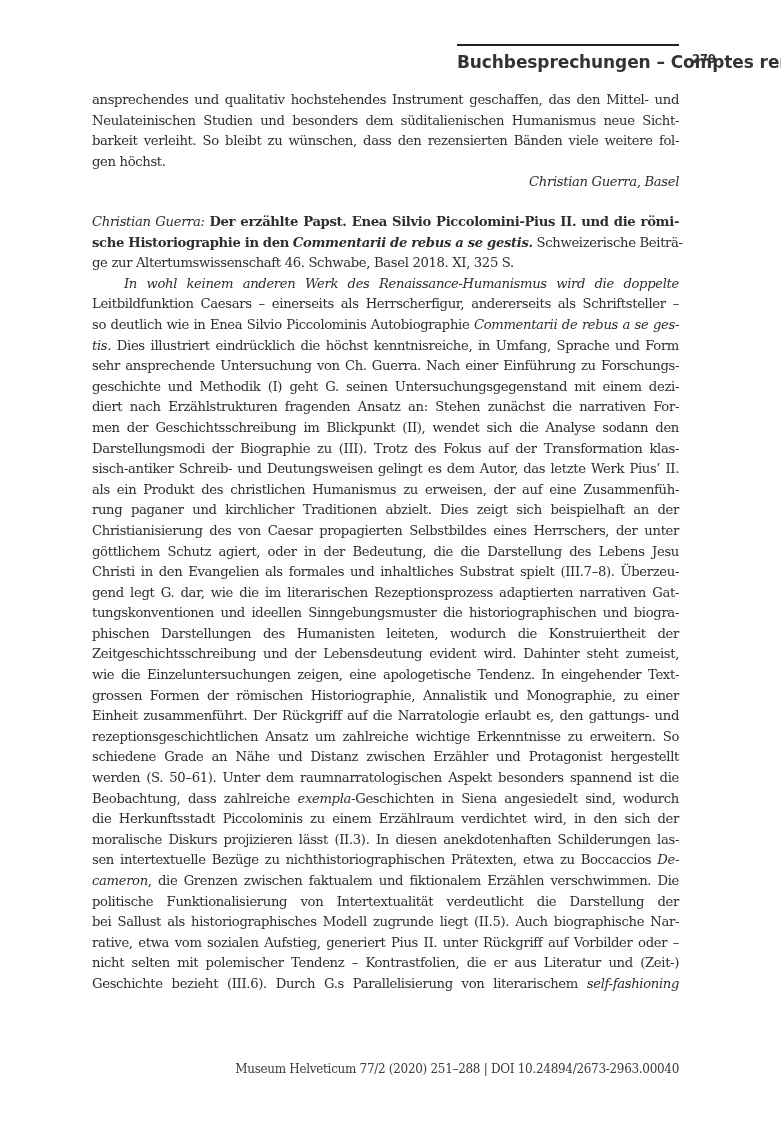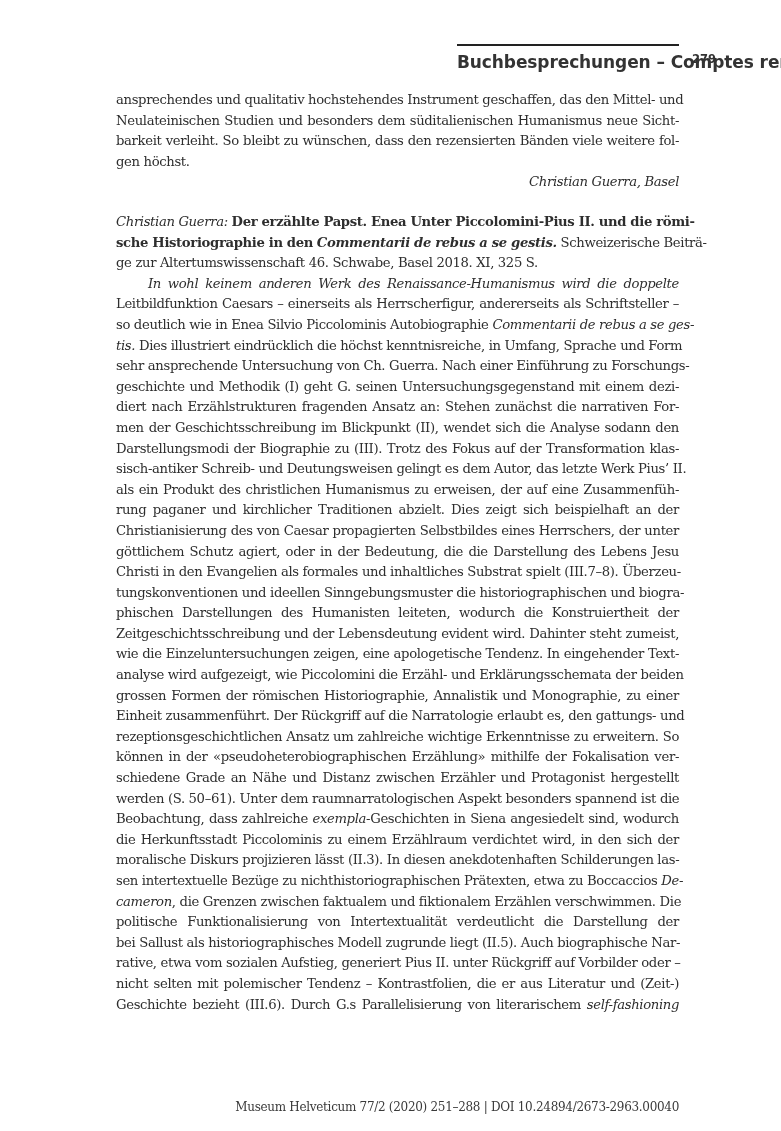--- a/index.html
+++ b/index.html
@@ -2,77 +2,76 @@
 <html><head>
 <meta charset="utf-8">
 <style>
   html, body { margin: 0; padding: 0; background: #ffffff; }
   body { width: 781px; height: 1131px; position: relative; overflow: hidden; }
   .page { position: absolute; left: 0; top: 0; width: 781px; height: 1131px; color: #2b2b2b; }
   .running-head { position: absolute; top: 44px; left: 457px; width: 222px; border-top: 2px solid #222; }
   .running-head-text { position: absolute; top: 52px; left: 457px; font-family: "DejaVu Sans", sans-serif; font-weight: bold; font-size: 17px; color: #333; white-space: nowrap; letter-spacing: -0.1px; }
   .page-number { position: absolute; top: 52px; left: 692px; font-family: "DejaVu Sans", sans-serif; font-weight: bold; font-size: 11.5px; color: #333; }
   .body { position: absolute; left: 92px; width: 587px; font-family: "DejaVu Serif", serif; font-size: 13.2px; line-height: 20.6px; color: #2e2e2e; }
-  .line { display: block; text-align: justify; text-align-last: justify; white-space: nowrap; height: 20.6px; letter-spacing: -0.35px; margin-left: 24px; }
+  .line { display: block; text-align: justify; text-align-last: justify; white-space: nowrap; height: 20.6px; letter-spacing: -0.35px; }
   .line.last { text-align-last: left; }
   .line.right { text-align: right; text-align-last: right; }
   .indent { padding-left: 32px; font-style: italic; }
   .sig { font-style: italic; }
   .top-block { top: 90px; }
   .review-block { top: 212px; }
   i, em { font-style: italic; }
   b { font-weight: bold; }
-  .footer { position: absolute; top: 1062px; right: 102px; font-family: "DejaVu Serif", serif; font-size: 12px; color: #3a3a3a; white-space: nowrap; letter-spacing: -0.3px; margin-top: 38px; }
+  .footer { position: absolute; top: 1062px; right: 102px; font-family: "DejaVu Serif", serif; font-size: 12px; color: #3a3a3a; white-space: nowrap; letter-spacing: -0.3px; }
 </style>
 </head>
 <body>
 
 <div class="page">
 
   <div class="running-head"></div>
   <div class="running-head-text">Buchbesprechungen – Comptes rendus</div>
   <div class="page-number">279</div>
 
   <div class="body top-block">
     <span class="line">ansprechendes und qualitativ hochstehendes Instrument geschaffen, das den Mittel- und</span>
     <span class="line">Neulateinischen Studien und besonders dem süditalienischen Humanismus neue Sicht-</span>
     <span class="line">barkeit verleiht. So bleibt zu wünschen, dass den rezensierten Bänden viele weitere fol-</span>
     <span class="line last">gen höchst.</span>
     <span class="line right sig">Christian Guerra, Basel</span>
   </div>
 
   <div class="body review-block">
-    <span class="line"><i>Christian Guerra:</i> <b>Der erzählte Papst. Enea Unter Piccolomini-Pius II. und die römi-</b></span>
+    <span class="line"><i>Christian Guerra:</i> <b>Der erzählte Papst. Enea Silvio Piccolomini-Pius II. und die römi-</b></span>
     <span class="line"><b>sche Historiographie in den</b> <b><i>Commentarii de rebus a se gestis.</i></b> <span>Schweizerische Beiträ-</span></span>
     <span class="line last">ge zur Altertumswissenschaft 46. Schwabe, Basel 2018. XI, 325 S.</span>
 
     <span class="line indent">In wohl keinem anderen Werk des Renaissance-Humanismus wird die doppelte</span>
     <span class="line">Leitbildfunktion Caesars – einerseits als Herrscherfigur, andererseits als Schriftsteller –</span>
     <span class="line"><span>so deutlich wie in Enea Silvio Piccolominis Autobiographie</span> <i>Commentarii de rebus a se ges-</i></span>
     <span class="line"><i>tis.</i> <span>Dies illustriert eindrücklich die höchst kenntnisreiche, in Umfang, Sprache und Form</span></span>
     <span class="line">sehr ansprechende Untersuchung von Ch. Guerra. Nach einer Einführung zu Forschungs-</span>
     <span class="line">geschichte und Methodik (I) geht G. seinen Untersuchungsgegenstand mit einem dezi-</span>
     <span class="line">diert nach Erzählstrukturen fragenden Ansatz an: Stehen zunächst die narrativen For-</span>
     <span class="line">men der Geschichtsschreibung im Blickpunkt (II), wendet sich die Analyse sodann den</span>
     <span class="line">Darstellungsmodi der Biographie zu (III). Trotz des Fokus auf der Transformation klas-</span>
     <span class="line">sisch-antiker Schreib- und Deutungsweisen gelingt es dem Autor, das letzte Werk Pius’ II.</span>
     <span class="line">als ein Produkt des christlichen Humanismus zu erweisen, der auf eine Zusammenfüh-</span>
     <span class="line">rung paganer und kirchlicher Traditionen abzielt. Dies zeigt sich beispielhaft an der</span>
     <span class="line">Christianisierung des von Caesar propagierten Selbstbildes eines Herrschers, der unter</span>
     <span class="line">göttlichem Schutz agiert, oder in der Bedeutung, die die Darstellung des Lebens Jesu</span>
     <span class="line">Christi in den Evangelien als formales und inhaltliches Substrat spielt (III.7–8). Überzeu-</span>
+    <span class="line">gend legt G. dar, wie die im literarischen Rezeptionsprozess adaptierten narrativen Gat-</span>
     <span class="line">tungskonventionen und ideellen Sinngebungsmuster die historiographischen und biogra-</span>
     <span class="line">phischen Darstellungen des Humanisten leiteten, wodurch die Konstruiertheit der</span>
     <span class="line">Zeitgeschichtsschreibung und der Lebensdeutung evident wird. Dahinter steht zumeist,</span>
     <span class="line">wie die Einzeluntersuchungen zeigen, eine apologetische Tendenz. In eingehender Text-</span>
-    <span class="line">analyse wird aufgezeigt, wie Piccolomini die Erzähl- und Erklärungsschemata der beiden</span>
     <span class="line">grossen Formen der römischen Historiographie, Annalistik und Monographie, zu einer</span>
     <span class="line">Einheit zusammenführt. Der Rückgriff auf die Narratologie erlaubt es, den gattungs- und</span>
     <span class="line">rezeptionsgeschichtlichen Ansatz um zahlreiche wichtige Erkenntnisse zu erweitern. So</span>
-    <span class="line">können in der «pseudoheterobiographischen Erzählung» mithilfe der Fokalisation ver-</span>
     <span class="line">schiedene Grade an Nähe und Distanz zwischen Erzähler und Protagonist hergestellt</span>
     <span class="line">werden (S. 50–61). Unter dem raumnarratologischen Aspekt besonders spannend ist die</span>
     <span class="line"><span>Beobachtung, dass zahlreiche</span> <i>exempla</i><span>-Geschichten in Siena angesiedelt sind, wodurch</span></span>
     <span class="line">die Herkunftsstadt Piccolominis zu einem Erzählraum verdichtet wird, in den sich der</span>
     <span class="line">moralische Diskurs projizieren lässt (II.3). In diesen anekdotenhaften Schilderungen las-</span>
     <span class="line"><span>sen intertextuelle Bezüge zu nichthistoriographischen Prätexten, etwa zu Boccaccios</span> <i>De-</i></span>
     <span class="line"><i>cameron</i><span>, die Grenzen zwischen faktualem und fiktionalem Erzählen verschwimmen. Die</span></span>
     <span class="line">politische Funktionalisierung von Intertextualität verdeutlicht die Darstellung der</span>
     <span class="line">bei Sallust als historiographisches Modell zugrunde liegt (II.5). Auch biographische Nar-</span>
     <span class="line">rative, etwa vom sozialen Aufstieg, generiert Pius II. unter Rückgriff auf Vorbilder oder –</span>

